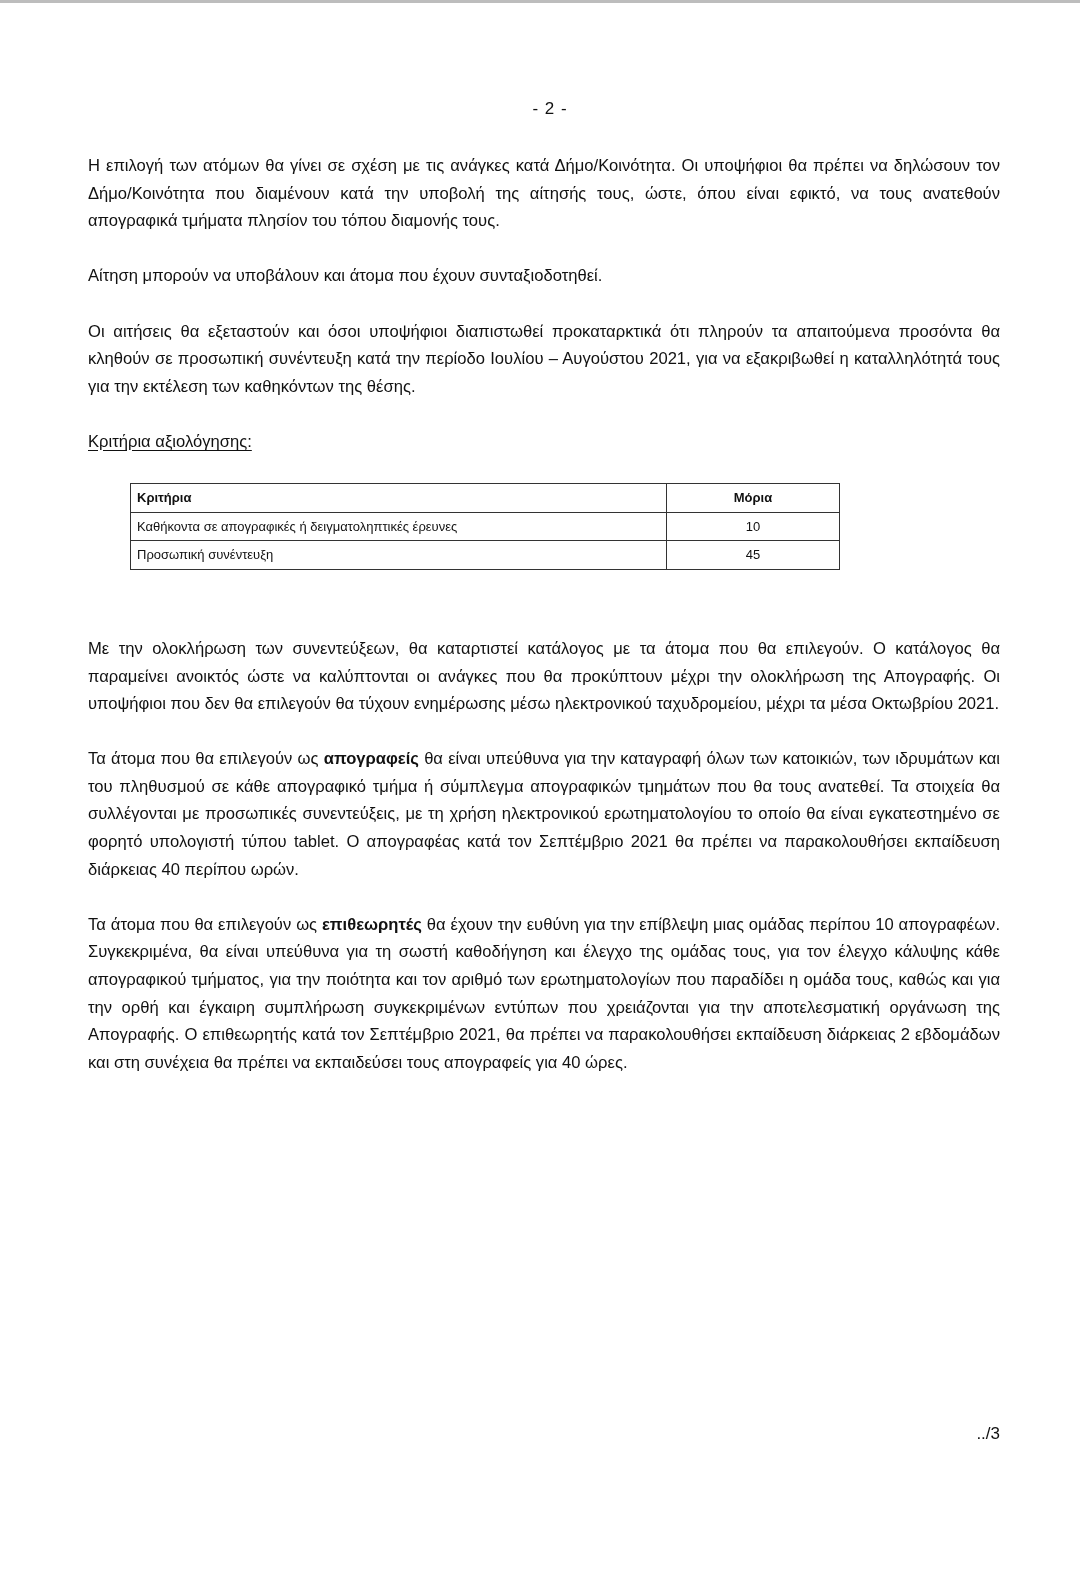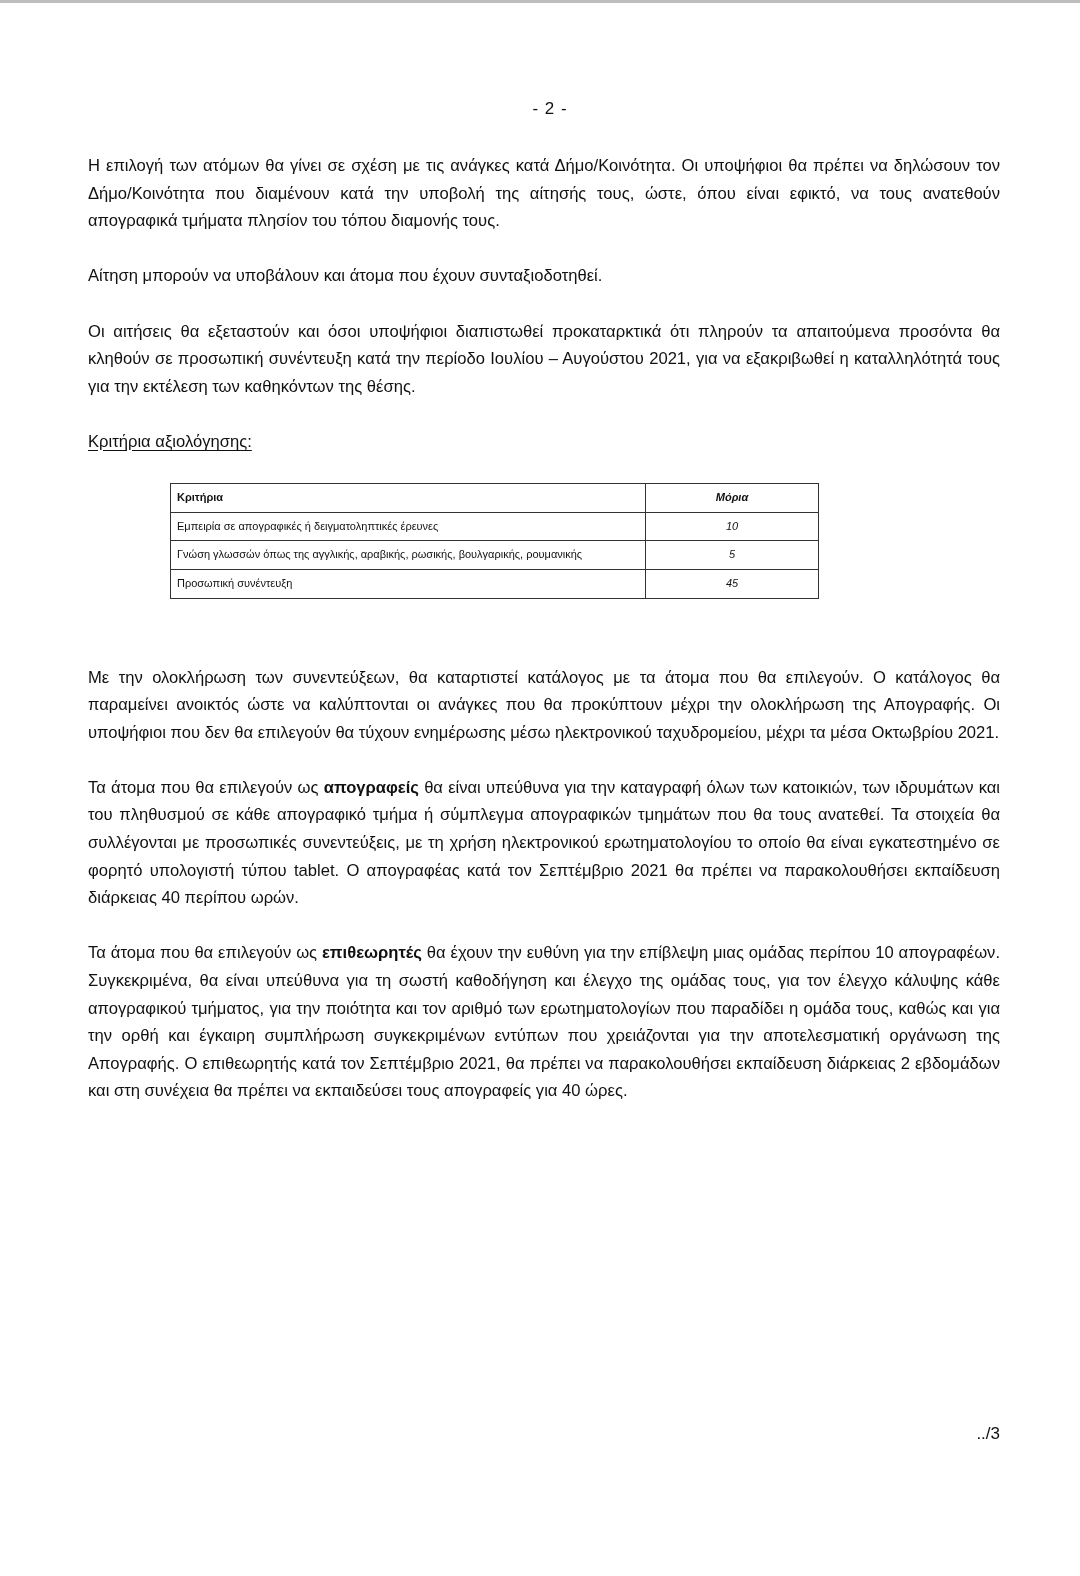--- a/index.html
+++ b/index.html
@@ -47,33 +47,32 @@
     .heading {
       text-decoration: underline;
       text-underline-offset: 3px;
     }
     b { font-weight: bold; }
     .table-wrap {
       margin: 20px 0 0 42px;
     }
     table {
       border-collapse: collapse;
-      width: 649px;
-      font-size: 11px;
+      width: 710px;
+      font-size: 13px;
       line-height: 27.6px;
-      margin-left: 40px;
     }
     td, th {
       border: 1.5px solid #333333;
       padding: 0 6px;
       vertical-align: top;
       font-weight: normal;
     }
     th { font-weight: bold; text-align: left; }
-    th.pts, td.pts { text-align: center; width: 160px; font-style: italic; }
+    th.pts, td.pts { text-align: center; width: 160px; }
     td.crit { text-align: justify; text-align-last: left; }
     td.crit.justified { text-align: justify; }
     tr.total td { font-weight: bold; }
     .after-table { margin-top: 65px; }
     .continue-marker {
       position: absolute;
       right: 80px;
       top: 1424px;
       font-size: 17px;
     }
@@ -98,26 +97,22 @@
   <div class="table-wrap">
     <table>
       <thead>
         <tr>
           <th>Κριτήρια</th>
           <th class="pts">Μόρια</th>
         </tr>
       </thead>
       <tbody>
         <tr>
-          <td class="crit">Εμπειρία σε απογραφικές ή δειγματοληπτικές έρευνες</td>
+          <td class="crit">Καθήκοντα σε απογραφικές ή δειγματοληπτικές έρευνες</td>
           <td class="pts">10</td>
-        </tr>
-        <tr>
-          <td class="crit justified">Γνώση γλωσσών όπως της αγγλικής, αραβικής, ρωσικής, βουλγαρικής, ρουμανικής</td>
-          <td class="pts">5</td>
         </tr>
         <tr>
           <td class="crit">Προσωπική συνέντευξη</td>
           <td class="pts">45</td>
         </tr>
       </tbody>
     </table>
   </div>
 
   <p class="after-table">Με την ολοκλήρωση των συνεντεύξεων, θα καταρτιστεί κατάλογος με τα άτομα που θα επιλεγούν. Ο κατάλογος θα παραμείνει ανοικτός ώστε να καλύπτονται οι ανάγκες που θα προκύπτουν μέχρι την ολοκλήρωση της Απογραφής. Οι υποψήφιοι που δεν θα επιλεγούν θα τύχουν ενημέρωσης μέσω ηλεκτρονικού ταχυδρομείου, μέχρι τα μέσα Οκτωβρίου 2021.</p>

